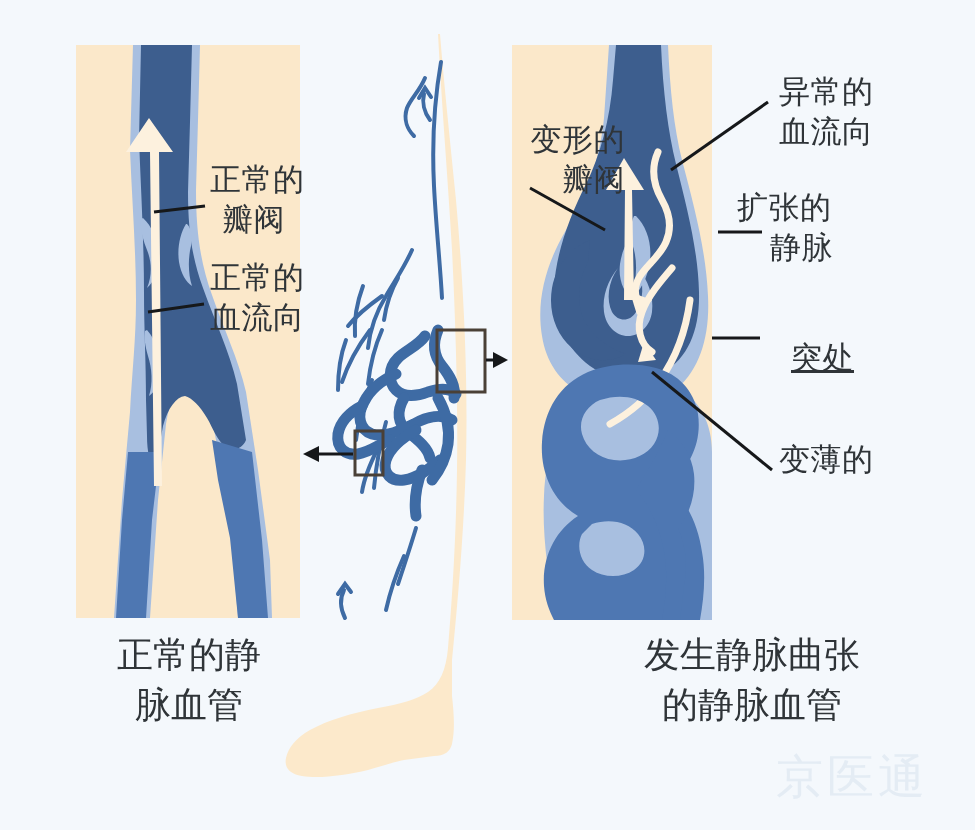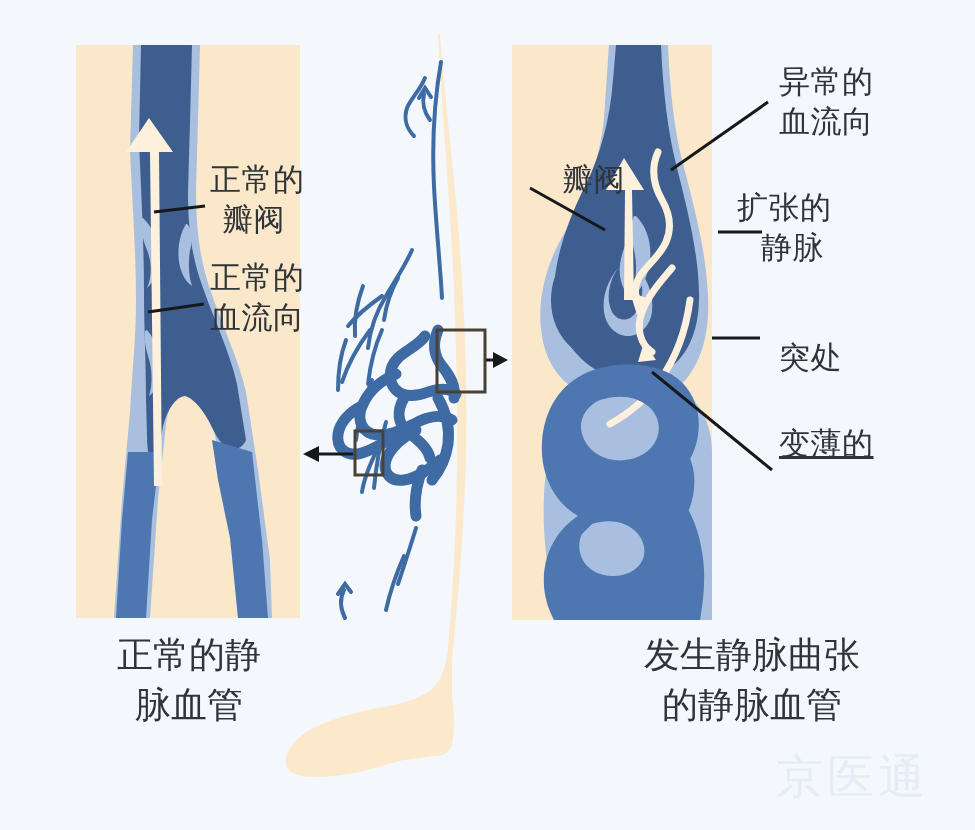--- a/index.html
+++ b/index.html
@@ -309,29 +309,29 @@
       <line x1="718" y1="232" x2="762" y2="232" stroke="#16181a" stroke-width="3"></line>
       <line x1="712" y1="338" x2="760" y2="338" stroke="#16181a" stroke-width="3"></line>
       <line x1="652" y1="372" x2="772" y2="470" stroke="#16181a" stroke-width="3"></line>
     </g>
   </svg>
 
   <div class="label" style="left:210px; top:160px;"><span>正常的</span><br><span style="margin-left:12px; display:inline-block;">瓣阀</span></div>
 
   <div class="label" style="left:210px; top:258px;"><span>正常的</span><br><span>血流向</span></div>
 
-  <div class="label" style="left:505px; top:120px; text-align:right; width:120px;"><br><span>瓣阀</span></div>
-
-  <div class="label" style="left:779px; top:62px;"><span>异常的</span><br><span>血流向</span></div>
-
-  <div class="label" style="left:737px; top:188px;"><span>扩张的</span><br><span style="margin-left:24px; display:inline-block;">静脉</span></div>
-
-  <div class="label" style="left:779px; top:298px;"><br><span style="margin-left:0; display:inline-block;">突处</span></div>
-
-  <div class="label" style="left:779px; top:424px;text-decoration:underline;"><span>变薄的</span><br></div>
+  <div class="label" style="left:505px; top:120px; text-align:right; width:120px;"><span>变形的</span><br><span>瓣阀</span></div>
+
+  <div class="label" style="left:779px; top:72px;"><span>异常的</span><br><span>血流向</span></div>
+
+  <div class="label" style="left:737px; top:188px;"><span>扩张的</span><br><span style="margin-left:33px; display:inline-block;">静脉</span></div>
+
+  <div class="label" style="left:779px; top:298px;"><br><span style="margin-left:12px; display:inline-block;text-decoration:underline;">突处</span></div>
+
+  <div class="label" style="left:779px; top:440px;"><span>变薄的</span><br></div>
 
   <div class="caption" style="left:592px; top:630px; width:320px;"><span>发生静脉曲张</span><br><span>的静脉血管</span></div>
 
   <div class="caption" style="left:76px; top:630px; width:226px;"><span>正常的静</span><br><span>脉血管</span></div>
 
   <div class="watermark">京医通</div>
 
 </div>
 
 </body></html>

